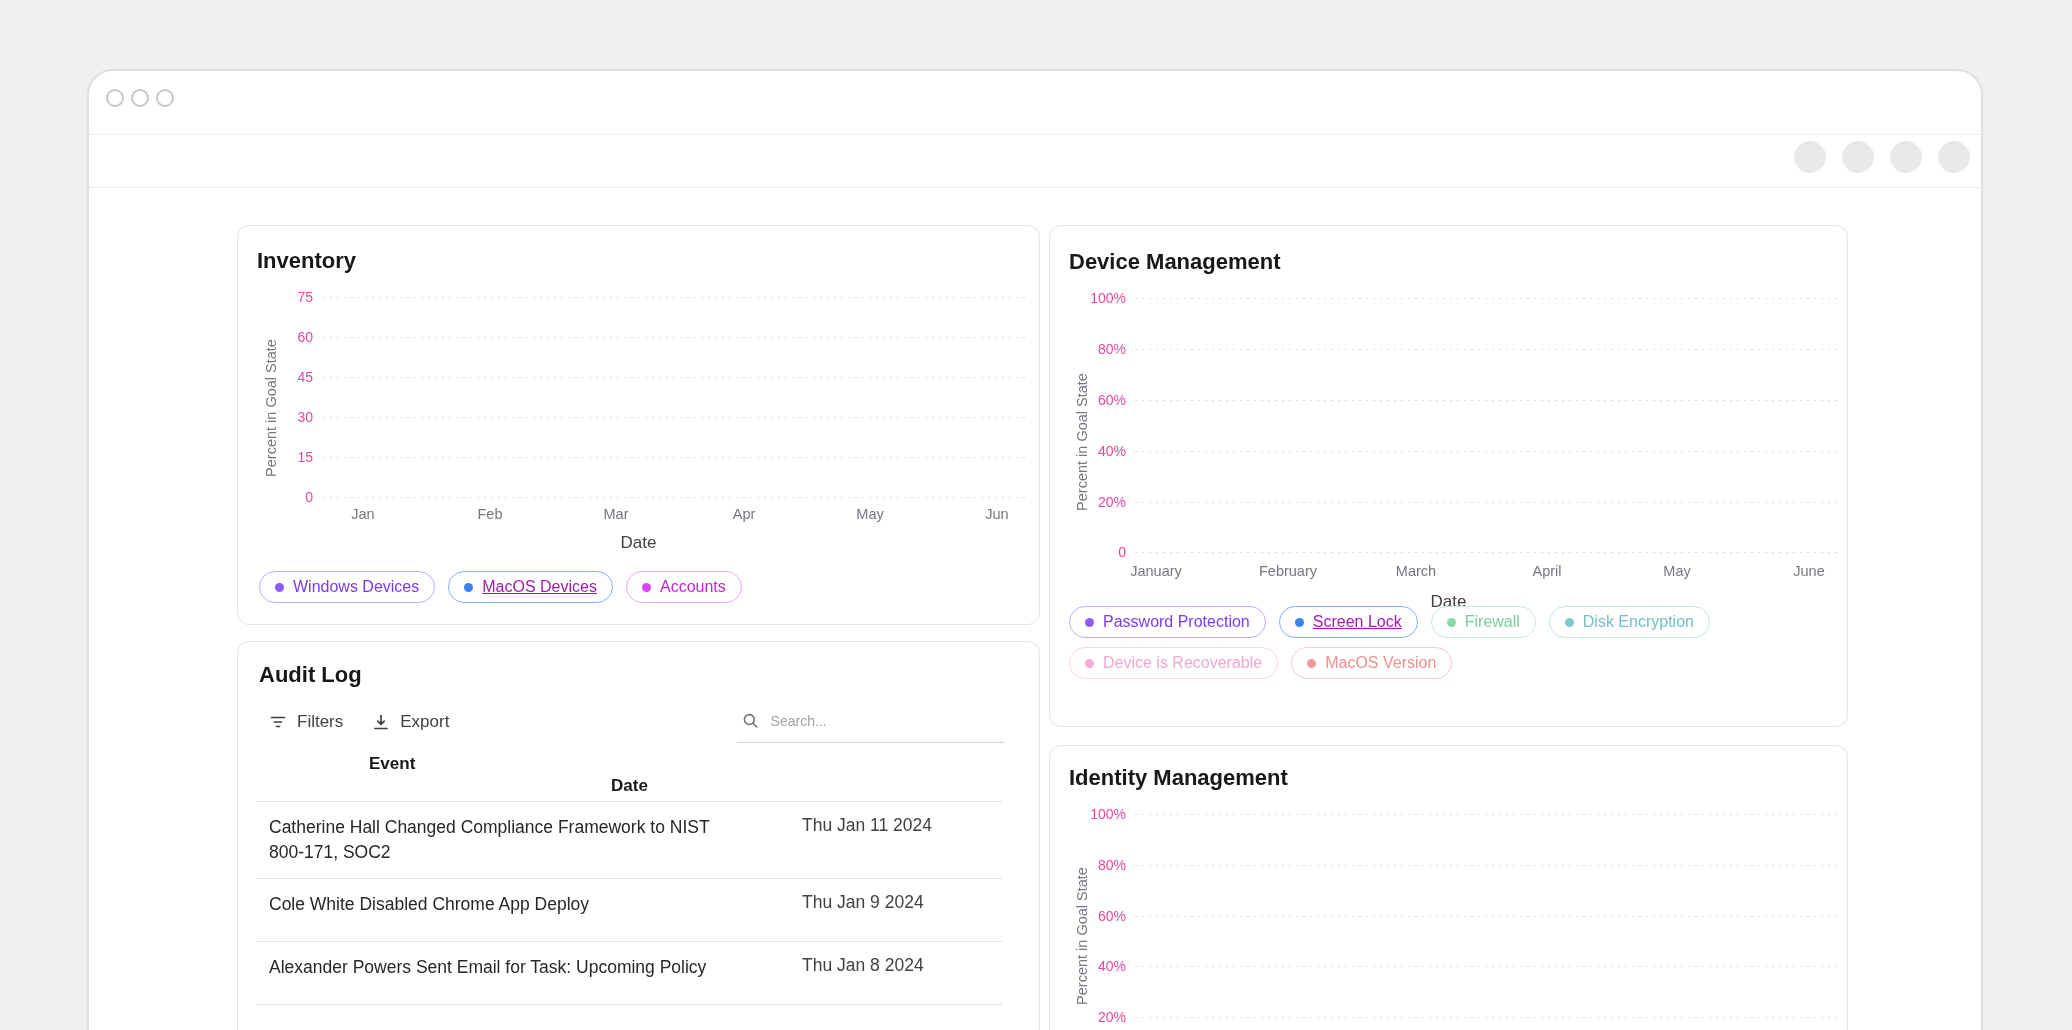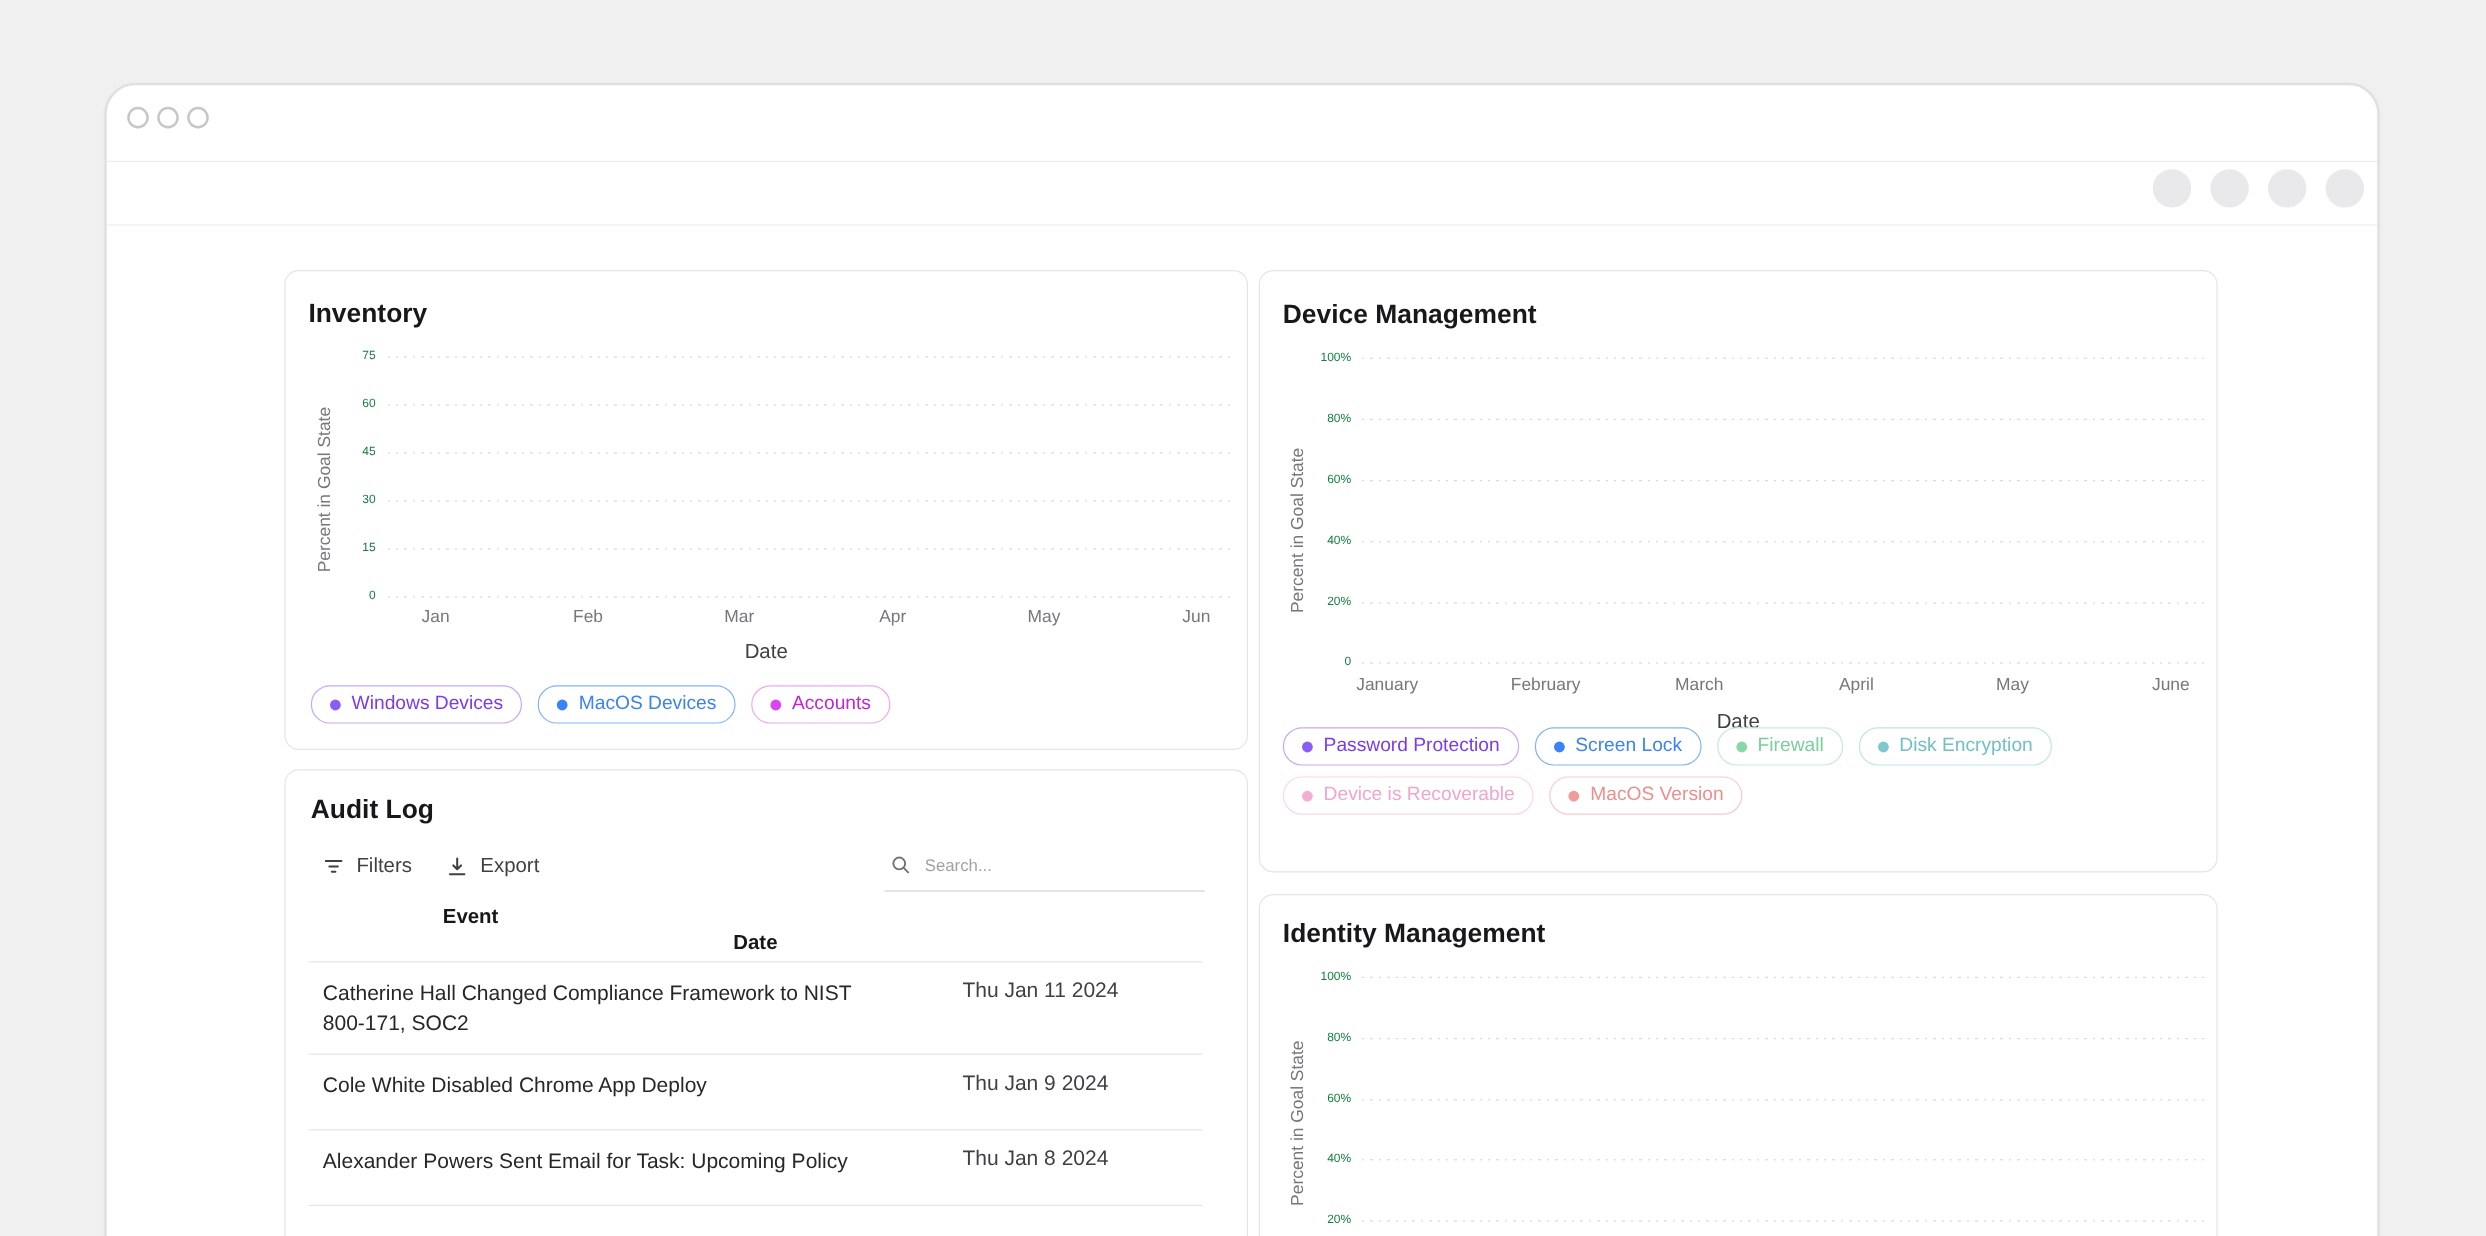--- a/index.html
+++ b/index.html
@@ -37,21 +37,21 @@
   .card-title {
     position:absolute; font-size:22px; font-weight:600; color:#18181b; white-space:nowrap;
   }
 
   
   .ylabel {
     position:absolute; white-space:nowrap; font-size:14.5px; color:#76767f;
     transform:translate(-50%,-50%) rotate(-90deg);
   }
   .ytick {
-    position:absolute; width:56px; text-align:right; font-size:10px; color:#15803d;
+    position:absolute; width:56px; text-align:right; font-size:14px; color:#ec4899;
     transform:translateY(-50%); white-space:nowrap;
   }
   .xtick {
     position:absolute; font-size:14.5px; color:#76767f;
     transform:translate(-50%,-50%); white-space:nowrap;
   }
   .gl {
     position:absolute; height:1px; display:block;
     background-image:repeating-linear-gradient(to right,#d9d9de 0,#d9d9de 2px,transparent 2px,transparent 7px);
   }
@@ -62,21 +62,21 @@
 
   
   .legend-row { position:absolute; display:flex; gap:13px; }
   .chip {
     display:inline-flex; align-items:center; gap:9px; height:32px;
     padding:0 15px; border-radius:17px; border:1.5px solid; background:#fff;
     font-size:16px; white-space:nowrap; cursor:pointer;
   }
   .chip .dot { width:9px; height:9px; border-radius:50%; flex:none; }
   .c-purple  { color:#7c3aed; border-color:#c9a8f8; } .c-purple  .dot { background:#8b5cf6; }
-  .c-blue    { color:#3b82f6; border-color:#84b3f8; } .c-blue    .dot { background:#3b82f6; }
+  .c-blue    { color:#a21caf; border-color:#84b3f8;text-decoration:underline; } .c-blue    .dot { background:#3b82f6; }
   .c-magenta { color:#c026d3; border-color:#eda9f2; } .c-magenta .dot { background:#d946ef; }
   .c-green   { color:#79ce9b; border-color:#c6ebd4; } .c-green   .dot { background:#86d9a6; }
   .c-teal    { color:#72c0c6; border-color:#c1e5e8; } .c-teal    .dot { background:#7fc9ce; }
   .c-pink    { color:#f0a6cf; border-color:#f9d6e9; } .c-pink    .dot { background:#f2aed4; }
   .c-red     { color:#ee8f8f; border-color:#f8caca; } .c-red     .dot { background:#f09a9a; }
 
   
   .audit-controls {
     position:absolute; left:30px; top:55px; height:50px;
     display:flex; align-items:center; gap:28px;

